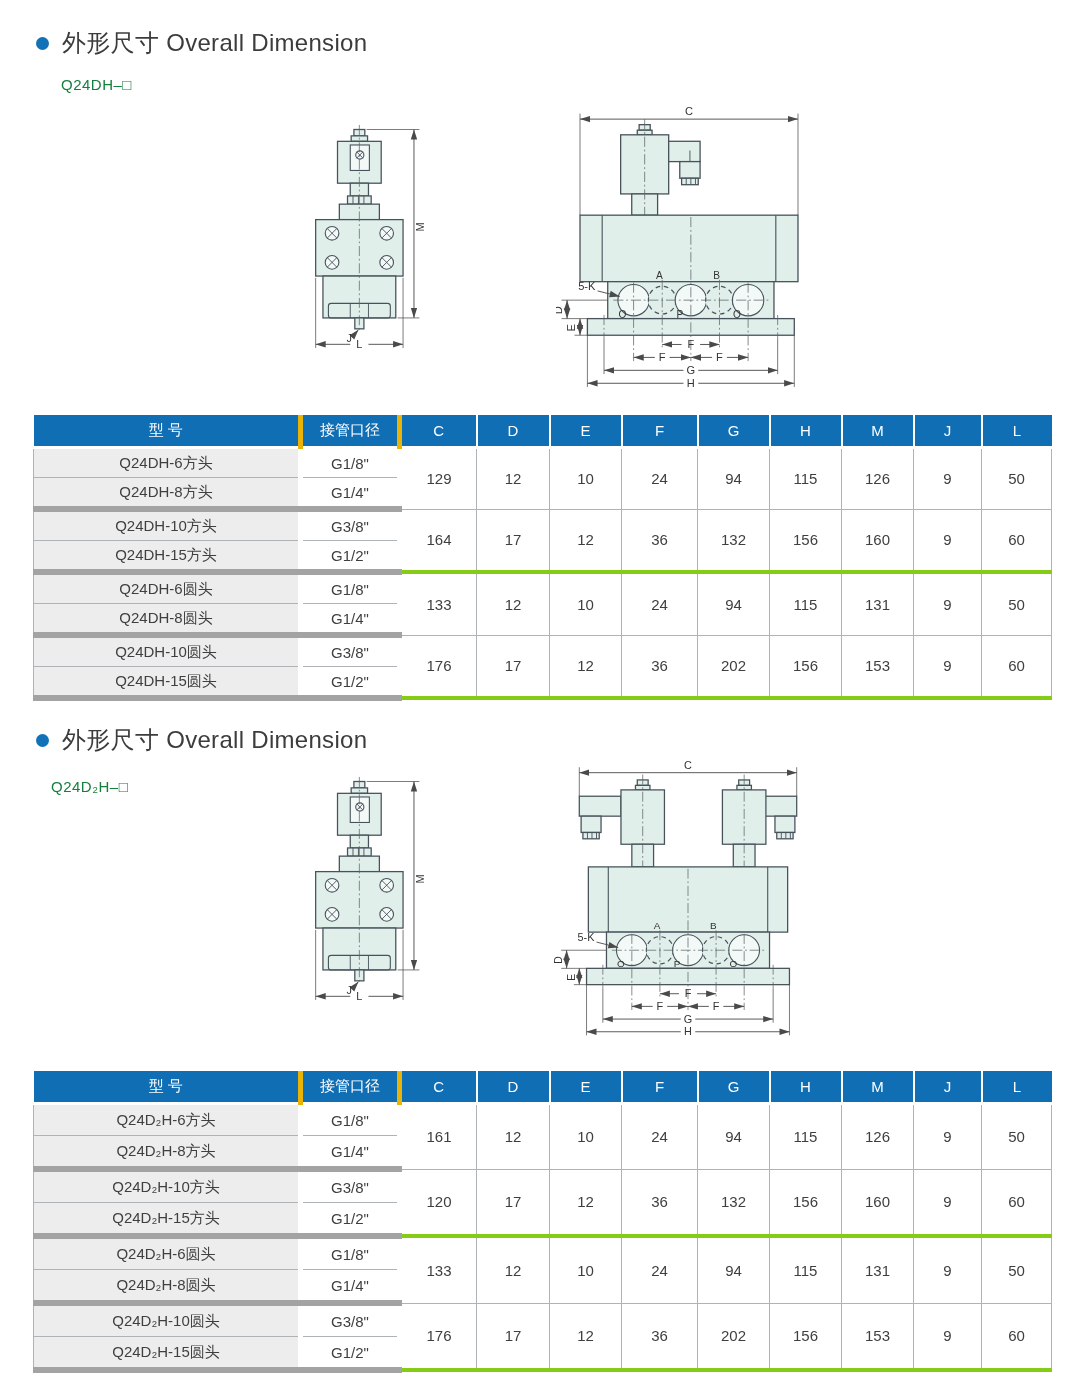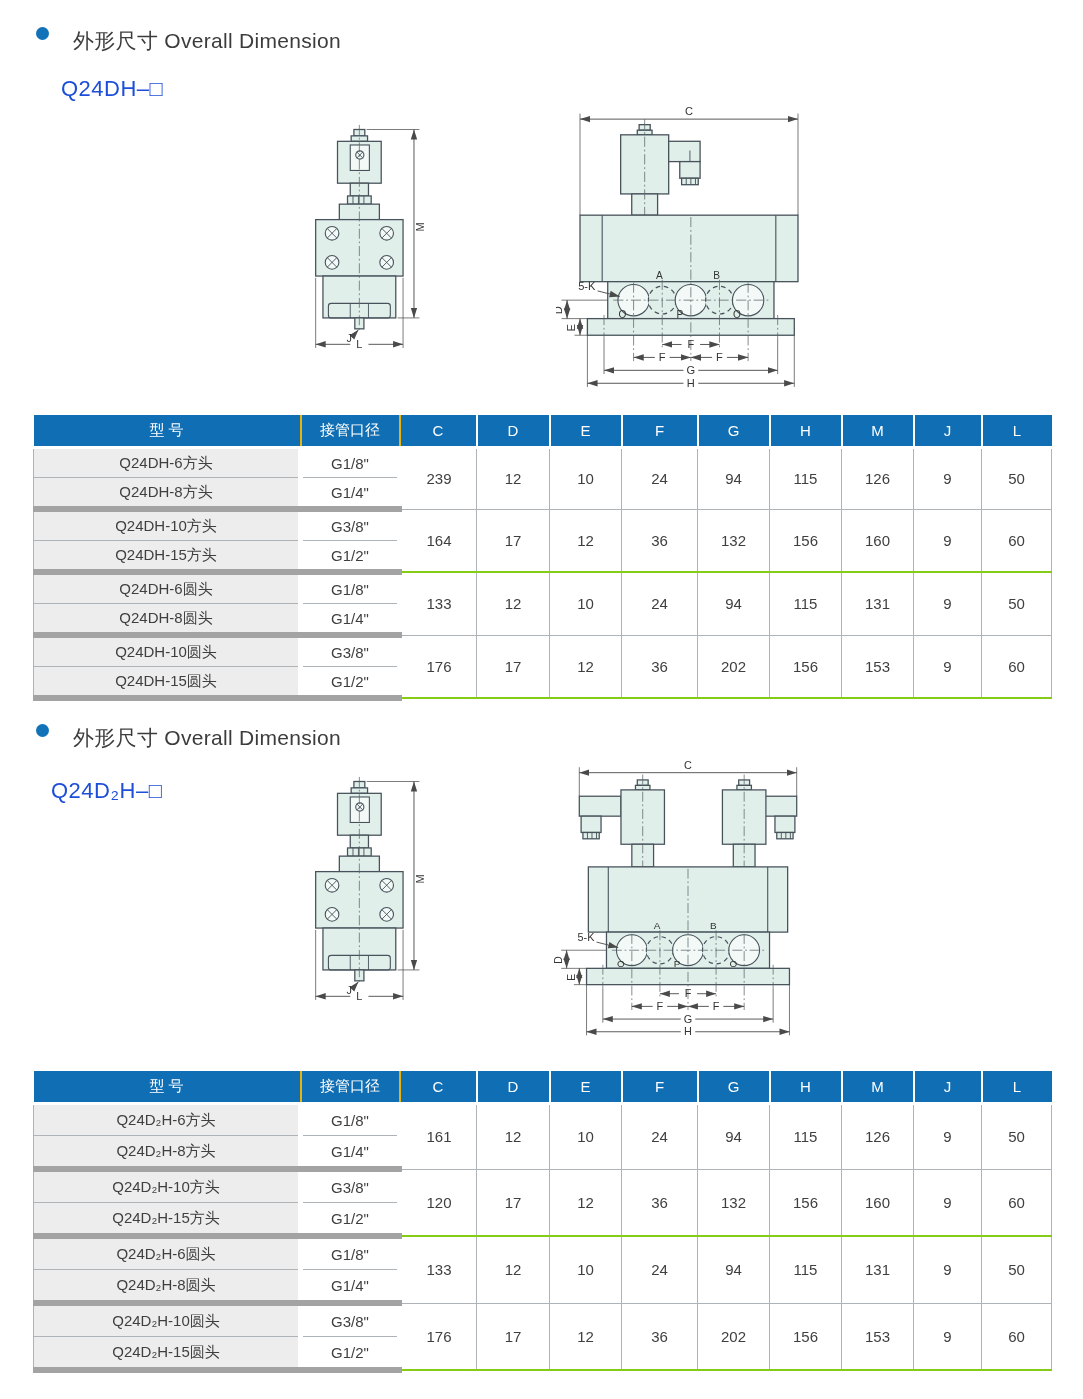--- a/index.html
+++ b/index.html
@@ -1,50 +1,50 @@
 <!DOCTYPE html>
 <html><head>
 <meta charset="utf-8">
 <style>
   html,body{margin:0;padding:0;background:#fff;}
   .page{position:relative;width:1083px;height:1399px;background:#ffffff;
         font-family:"Liberation Sans","DejaVu Sans",sans-serif;overflow:hidden;color:#3c3c3c;}
 
   
-  .sec-title{position:absolute;display:flex;align-items:flex-start;gap:24px;font-size:21px;color:#3c3c3c;letter-spacing:.3px;}
+  .sec-title{position:absolute;display:flex;align-items:center;gap:13px;font-size:24px;color:#3c3c3c;letter-spacing:.3px;}
   .bullet{width:13px;height:13px;border-radius:50%;background:#1172b8;flex:0 0 auto;}
-  .model-code{position:absolute;font-size:22px;color:#1d4ed8;letter-spacing:.5px;}
+  .model-code{position:absolute;font-size:15px;color:#15803d;letter-spacing:.5px;}
 
   
   .drawing{position:absolute;}
   .part{fill:#e1efeb;stroke:#47525a;stroke-width:1.4;stroke-linejoin:miter;}
   .inner{fill:#f3f9f7;stroke:#47525a;stroke-width:1.2;}
   .lineonly{fill:none;stroke:#47525a;stroke-width:1.2;}
   .thin{stroke:#47525a;stroke-width:1;}
   .dashc{fill:#e1efeb;stroke:#47525a;stroke-width:1.3;stroke-dasharray:5 4;}
   .dim{stroke:#4a4a4a;stroke-width:1;fill:none;}
   .ext{stroke:#4a4a4a;stroke-width:.8;}
   .cl{stroke:#5a6166;stroke-width:.8;stroke-dasharray:11 3 2 3;fill:none;}
   text.dimlbl{font-size:12px;fill:#333;text-anchor:middle;font-family:"Liberation Sans",sans-serif;}
   text.portlbl{font-size:11px;fill:#333;text-anchor:middle;font-family:"Liberation Sans",sans-serif;}
   text.klbl{font-size:12px;fill:#333;text-anchor:start;font-family:"Liberation Sans",sans-serif;}
 
   
   .tbl-wrap{position:absolute;left:33px;}
   .dim-table{border-collapse:collapse;table-layout:fixed;width:1018px;font-size:15px;color:#3f3f3f;}
   .dim-table th{background:#0f6eb4;color:#ffffff;font-weight:normal;height:31px;
                 border-right:2px solid #fff;border-bottom:3px solid #fff;padding:0;}
-  .dim-table th.gap{border-right:2px solid #eab308;}
+  .dim-table th.gap{border-right:5px solid #eab308;}
   .dim-table th:last-child{border-right:none;}
   .dim-table td{text-align:center;padding:0;border:1px solid #aeb3b7;background:#fff;}
   .t1 td{height:28px;margin-top:37px;} .t2 td{height:30px;}
   .dim-table td.model{background:#ededed;border-right:5px solid #fff;}
   .dim-table td.port{border-right:5px solid #fff;}
   .dim-table tr.grp td{border-bottom:6px solid #a3a3a3;}
-  .dim-table td.grpcell{border-bottom:2px solid #84cc16;}
+  .dim-table td.grpcell{border-bottom:4px solid #84cc16;}
 </style>
 </head>
 <body>
 
 <div class="page">
 
   <svg width="0" height="0" style="position:absolute" aria-hidden="true">
     <defs>
       <marker id="arr" viewBox="0 0 10 8" refX="10" refY="4" markerWidth="11" markerHeight="9" orient="auto-start-reverse" markerUnits="userSpaceOnUse">
         <path d="M0,0.8 L10,4 L0,7.2 Z" fill="#4a4a4a"></path>
@@ -213,21 +213,21 @@
         <th>F</th>
         <th>G</th>
         <th>H</th>
         <th>M</th>
         <th>J</th>
         <th>L</th>
       </tr>
       <tr>
         <td class="model">Q24DH-6方头</td>
         <td class="port">G1/8"</td>
-        <td rowspan="2">239</td>
+        <td rowspan="2">129</td>
         <td rowspan="2">12</td>
         <td rowspan="2">10</td>
         <td rowspan="2">24</td>
         <td rowspan="2">94</td>
         <td rowspan="2">115</td>
         <td rowspan="2">126</td>
         <td rowspan="2">9</td>
         <td rowspan="2">50</td>
       </tr>
       <tr class="grp">

